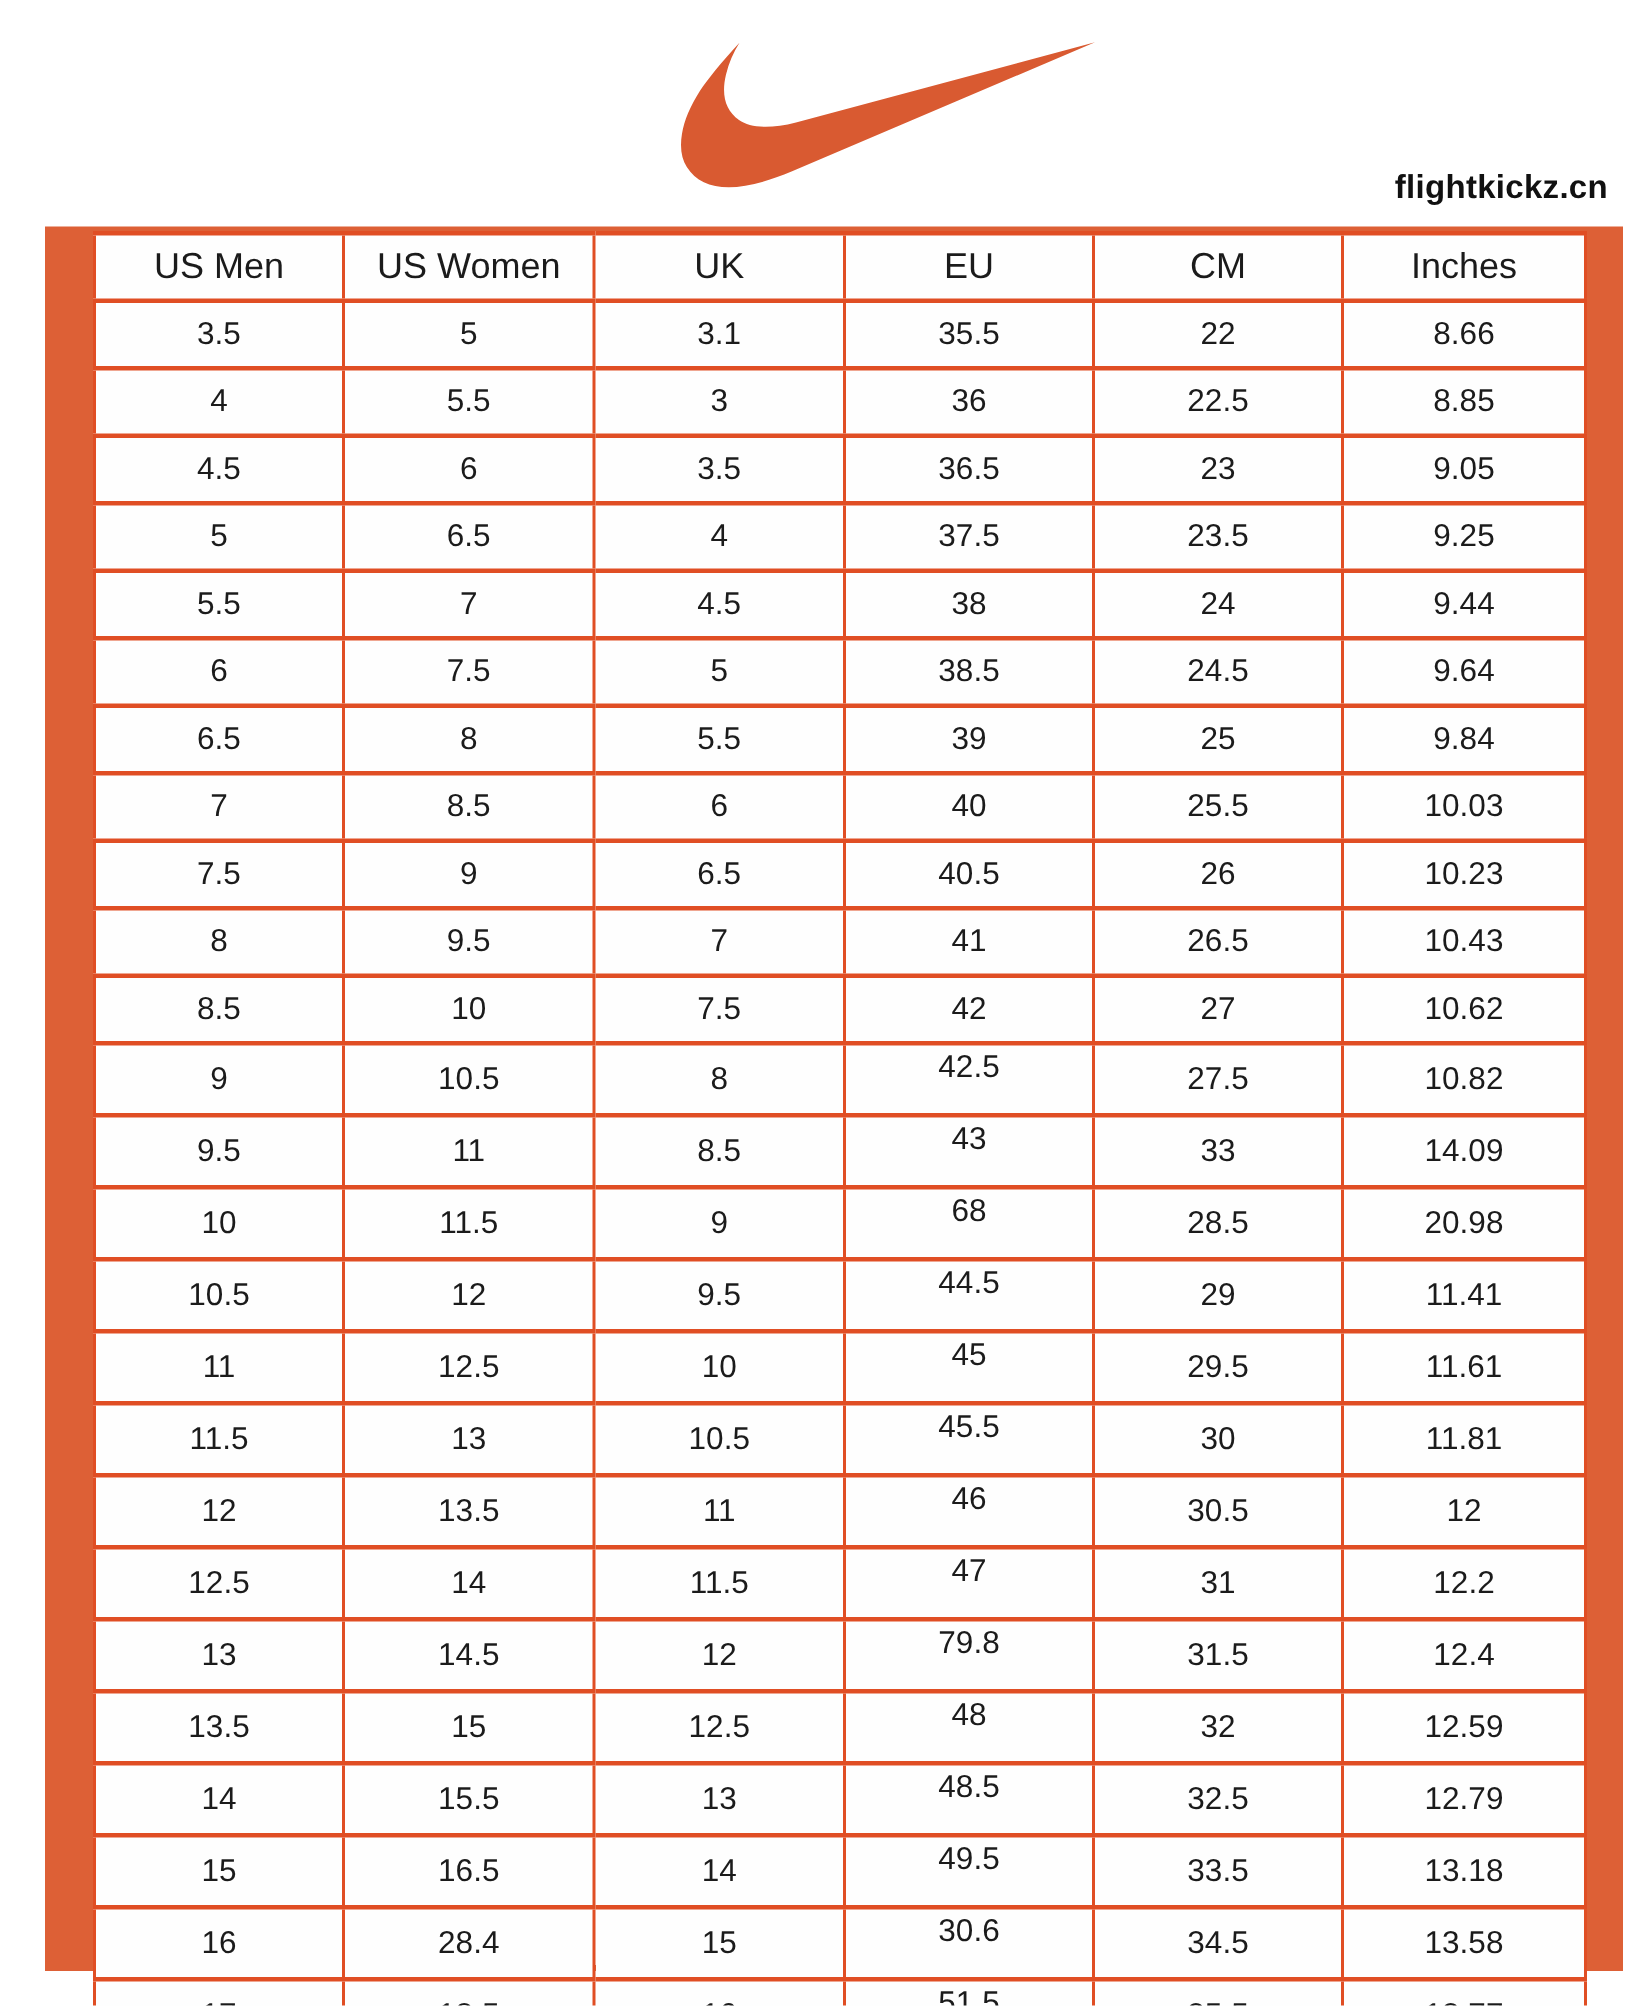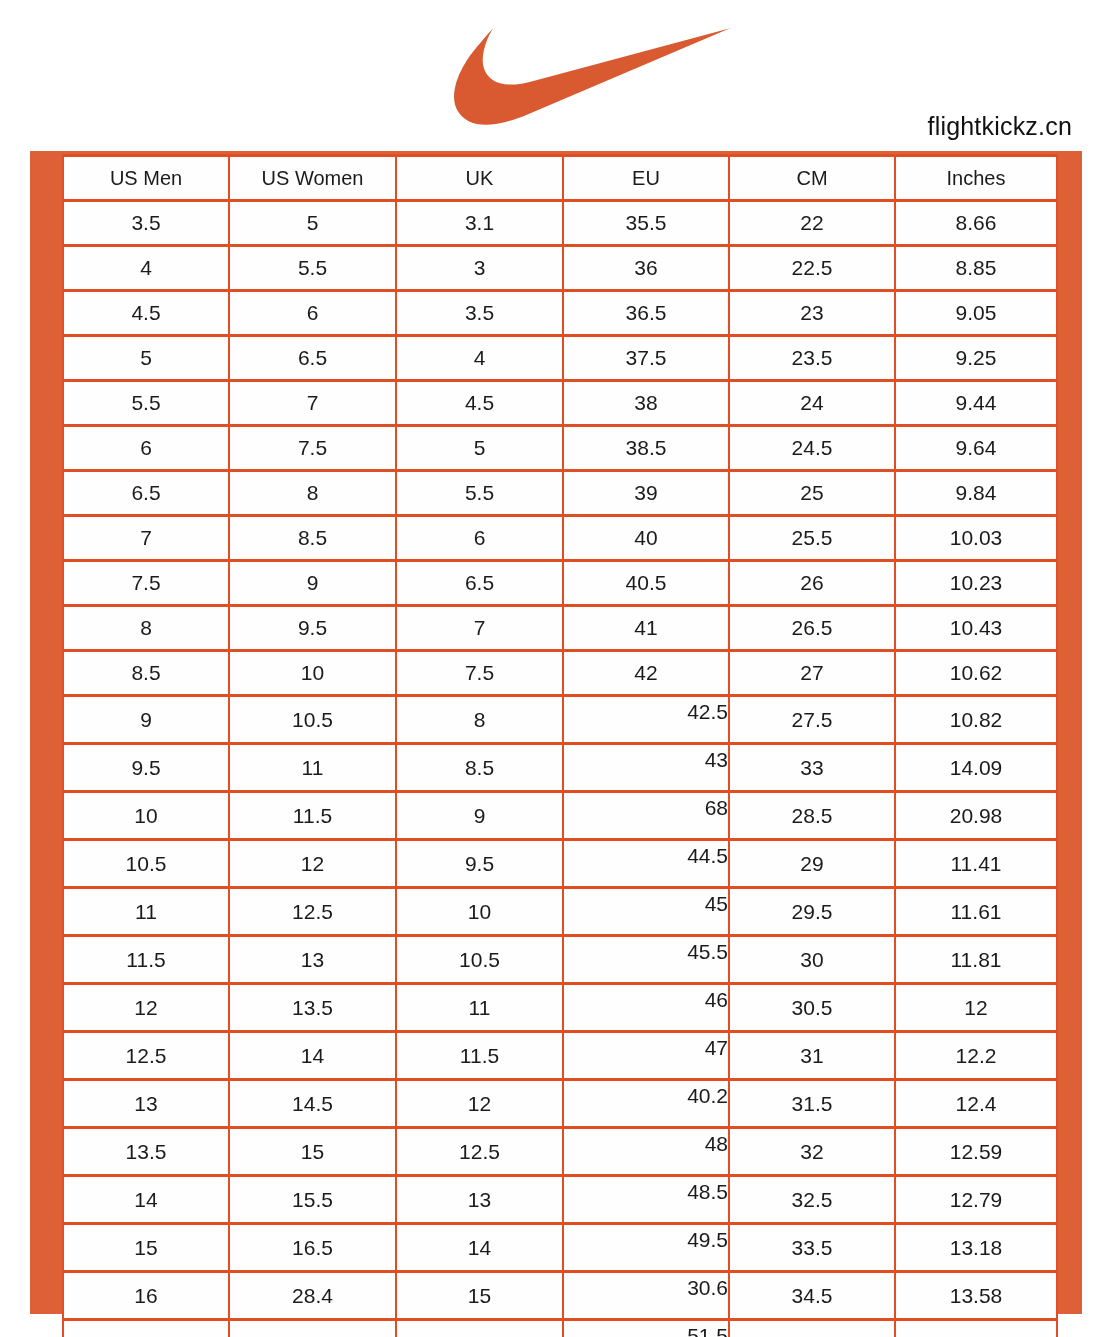--- a/index.html
+++ b/index.html
@@ -21,22 +21,22 @@
     top: 27px;
     width: 276px;
     height: 99px;
   }
   .swoosh svg { display: block; width: 100%; height: 100%; }
   .swoosh path { fill: #D95A31; }
   .watermark {
     position: absolute;
     top: 112px;
     right: 28px;
-    font-size: 25px;
-    font-weight: 400;
+    font-size: 22px;
+    font-weight: 700;
     letter-spacing: 0.2px;
     color: #111111;
   }
   .frame {
     position: absolute;
     left: 30px;
     top: 151px;
     width: 1052px;
     height: 1163px;
     background: #DD6036; 
@@ -64,30 +64,29 @@
     text-align: center;
     vertical-align: middle;
     padding: 0;
     height: 42px;
     background: #fefefe;
     white-space: nowrap;
     overflow: hidden;
   }
   .size-table th {
     font-weight: 400;
-    font-size: 20px;
+    font-size: 24px;
   }
   .size-table td {
     font-weight: 400;
     font-size: 21px;
   }
   .size-table td.raised {
     vertical-align: top;
     padding-top: 3px;
-    text-align: right;
   }
 </style>
 </head>
 <body>
 
 <div class="swoosh">
   <svg viewBox="0 7.7 24 8.6" preserveAspectRatio="xMidYMid meet" aria-hidden="true">
     <path d="M24 7.8L6.442 15.276c-1.456.616-2.679.925-3.668.925-1.12 0-1.933-.392-2.437-1.177-.317-.504-.41-1.143-.28-1.918.13-.775.476-1.6 1.036-2.478.467-.71 1.232-1.643 2.297-2.8a6.122 6.122 0 0 0-.784 1.848c-.28 1.195-.028 2.072.756 2.632.373.261.886.392 1.54.392.522 0 1.11-.084 1.764-.252L24 7.8z"></path>
   </svg>
 </div>
@@ -265,21 +264,21 @@
             <td>14</td>
             <td>11.5</td>
             <td class="raised">47</td>
             <td>31</td>
             <td>12.2</td>
           </tr>
           <tr>
             <td>13</td>
             <td>14.5</td>
             <td>12</td>
-            <td class="raised">40.2</td>
+            <td class="raised">79.8</td>
             <td>31.5</td>
             <td>12.4</td>
           </tr>
           <tr>
             <td>13.5</td>
             <td>15</td>
             <td>12.5</td>
             <td class="raised">48</td>
             <td>32</td>
             <td>12.59</td>

